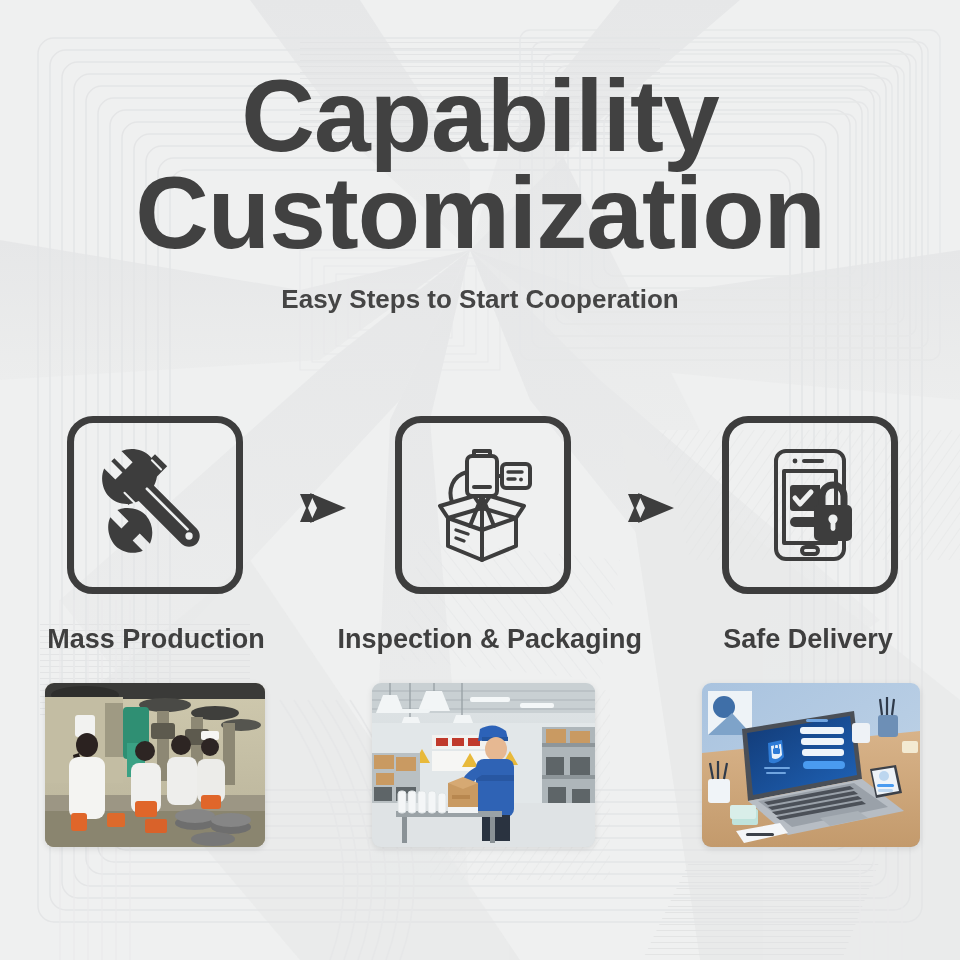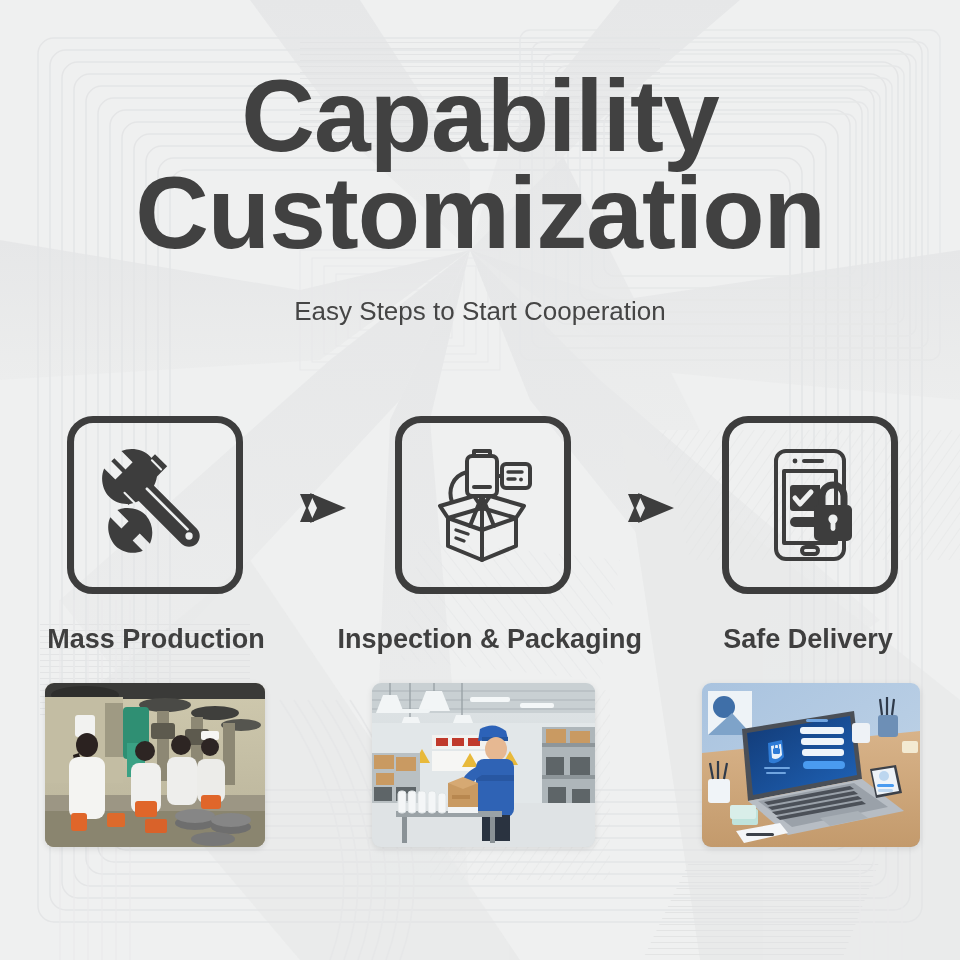--- a/index.html
+++ b/index.html
@@ -15,21 +15,21 @@
   .bg-layer{position:absolute;inset:0;pointer-events:none;}
 
   
   .title-wrap{position:absolute;left:0;top:68px;width:960px;text-align:center;z-index:5;}
   .title-line{
     font-weight:bold;color:#414141;letter-spacing:-1px;
     font-size:102px;line-height:97px;
     white-space:nowrap;
   }
   .subtitle{
-    margin-top:34px;font-size:26px;font-weight:normal;color:#454545;letter-spacing:0px;
+    margin-top:22px;font-size:26px;font-weight:bold;color:#454545;letter-spacing:0px;
   }
 
   
   .steps{position:absolute;left:0;top:416px;width:960px;height:180px;z-index:5;}
   .step{position:absolute;top:0;width:176px;height:178px;}
   .step-1{left:67px;}
   .step-2{left:395px;}
   .step-3{left:722px;}
   .icon-box{
     width:176px;height:178px;box-sizing:border-box;

